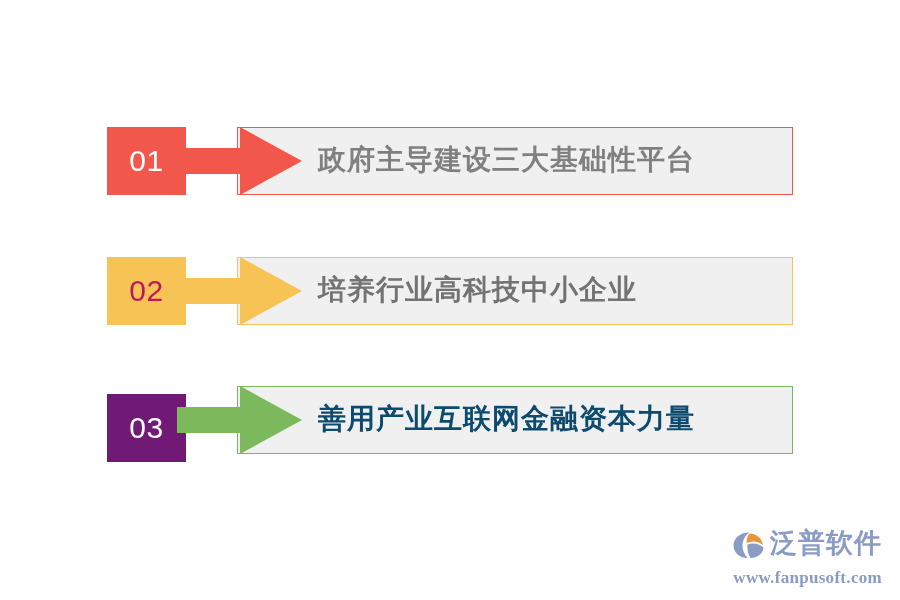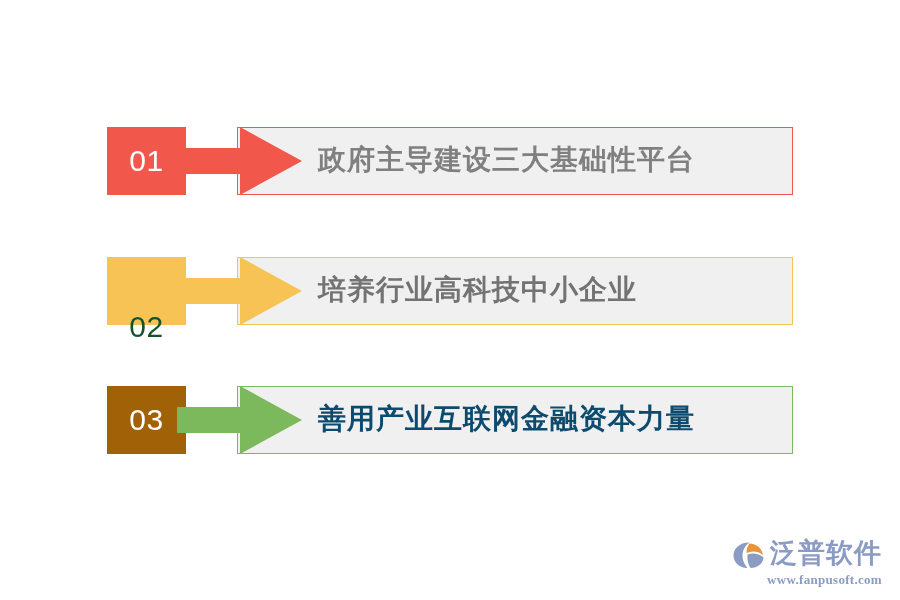--- a/index.html
+++ b/index.html
@@ -112,22 +112,22 @@
     gap: 4px;
   }
   .logo-wordmark {
     font-size: 27px;
     font-weight: bold;
     color: #8A9BC4;
     letter-spacing: 1px;
     line-height: 1;
   }
   .logo-url {
-    margin-top: 3px;
-    font-size: 13px;
+    margin-top: 9px;
+    font-size: 17px;
     font-weight: bold;
     color: #8A9BC4;
     letter-spacing: 0.3px;
     font-family: "Liberation Serif", "DejaVu Serif", serif;
   }
 </style>
 </head>
 <body style="background: rgb(255, 255, 255);">
 
 <div id="canvas">
@@ -139,31 +139,31 @@
     </div>
     <svg class="arrow" viewBox="0 0 125 68" preserveAspectRatio="none">
       <polygon points="0,21 63,21 63,0 125,34 63,68 63,47 0,47" fill="#F2574B"></polygon>
     </svg>
     <div class="headline" style="color: rgb(128, 128, 128);">政府主导建设三大基础性平台</div>
   </div>
 
   <div class="row r1">
     <div class="panel" style="border-color: rgb(247, 195, 84); background: rgb(240, 240, 240);"></div>
     <div class="numbox" style="background: rgb(247, 195, 84);">
-      <div class="numlabel" style="color: #14532d; margin-top: 36px;">02</div>
+      <div class="numlabel" style="color: #be185d;">02</div>
     </div>
     <svg class="arrow" viewBox="0 0 125 68" preserveAspectRatio="none">
       <polygon points="0,21 63,21 63,0 125,34 63,68 63,47 0,47" fill="#F7C354"></polygon>
     </svg>
     <div class="headline" style="color: #737373;">培养行业高科技中小企业</div>
   </div>
 
   <div class="row r2">
     <div class="panel" style="border-color: rgb(124, 184, 92); background: rgb(240, 240, 240);"></div>
-    <div class="numbox" style="background: #a16207;">
+    <div class="numbox" style="background: #701a75; margin-top: 8px;">
       <div class="numlabel" style="color: rgb(255, 255, 255);">03</div>
     </div>
     <svg class="arrow" viewBox="0 0 125 68" preserveAspectRatio="none">
       <polygon points="0,21 63,21 63,0 125,34 63,68 63,47 0,47" fill="#7CB85C"></polygon>
     </svg>
     <div class="headline" style="color: #0c4a6e;">善用产业互联网金融资本力量</div>
   </div>
 
   <div id="logo">
     <div class="logo-top">

